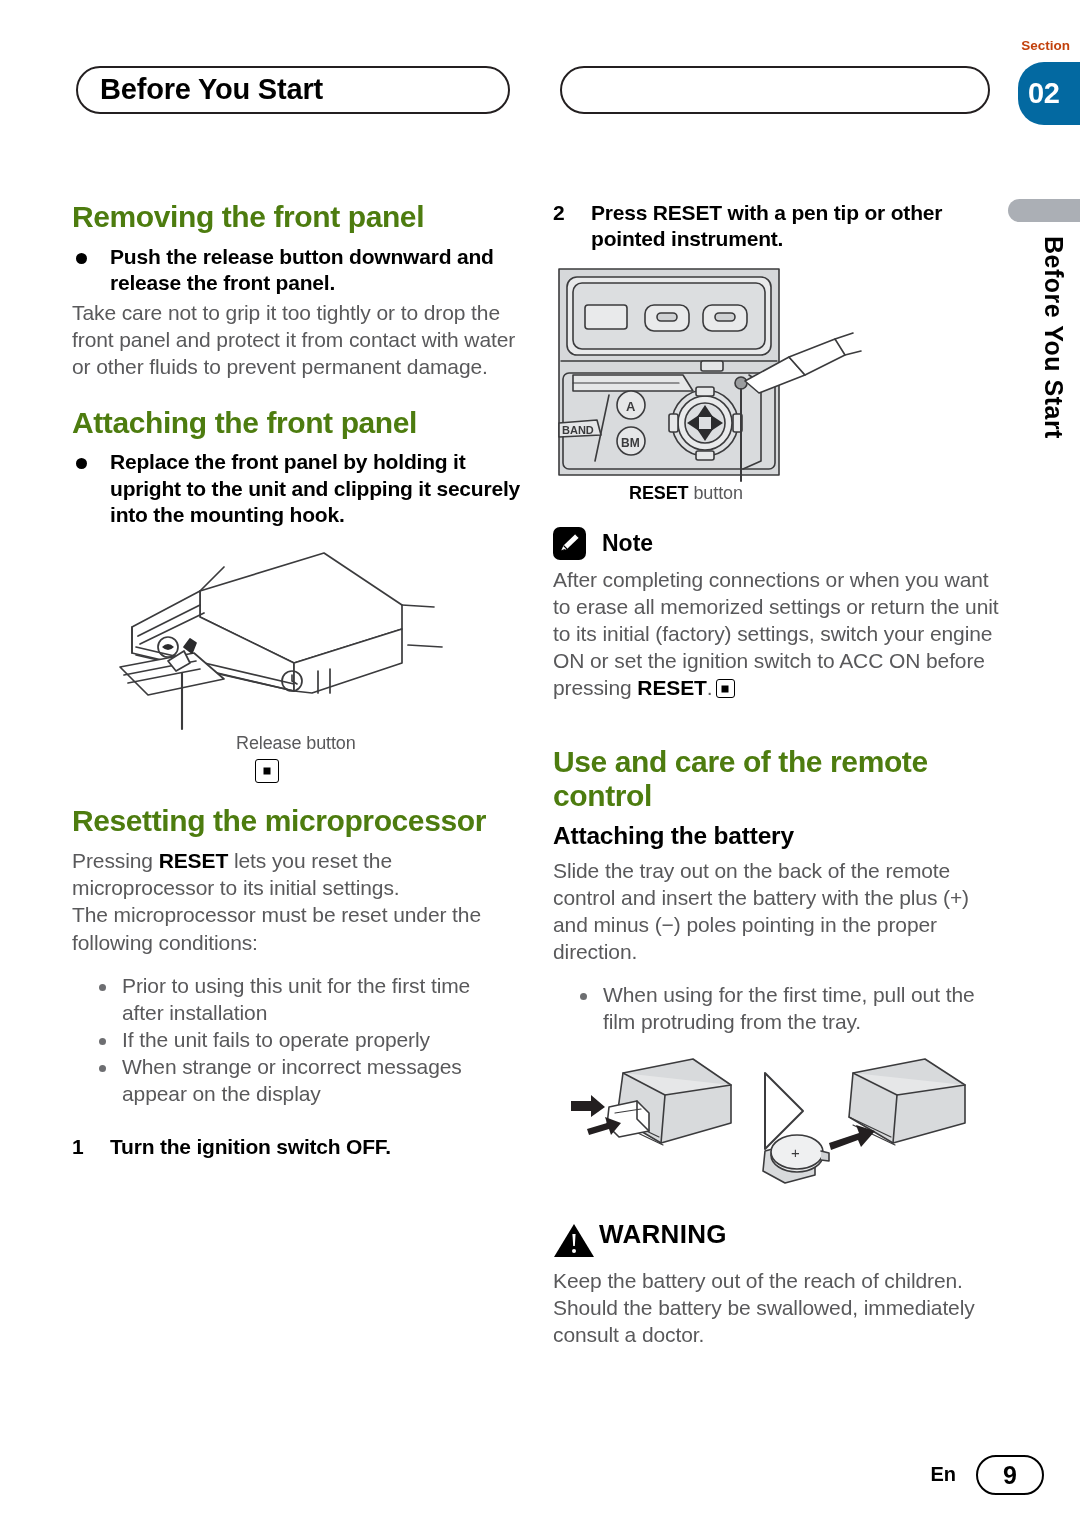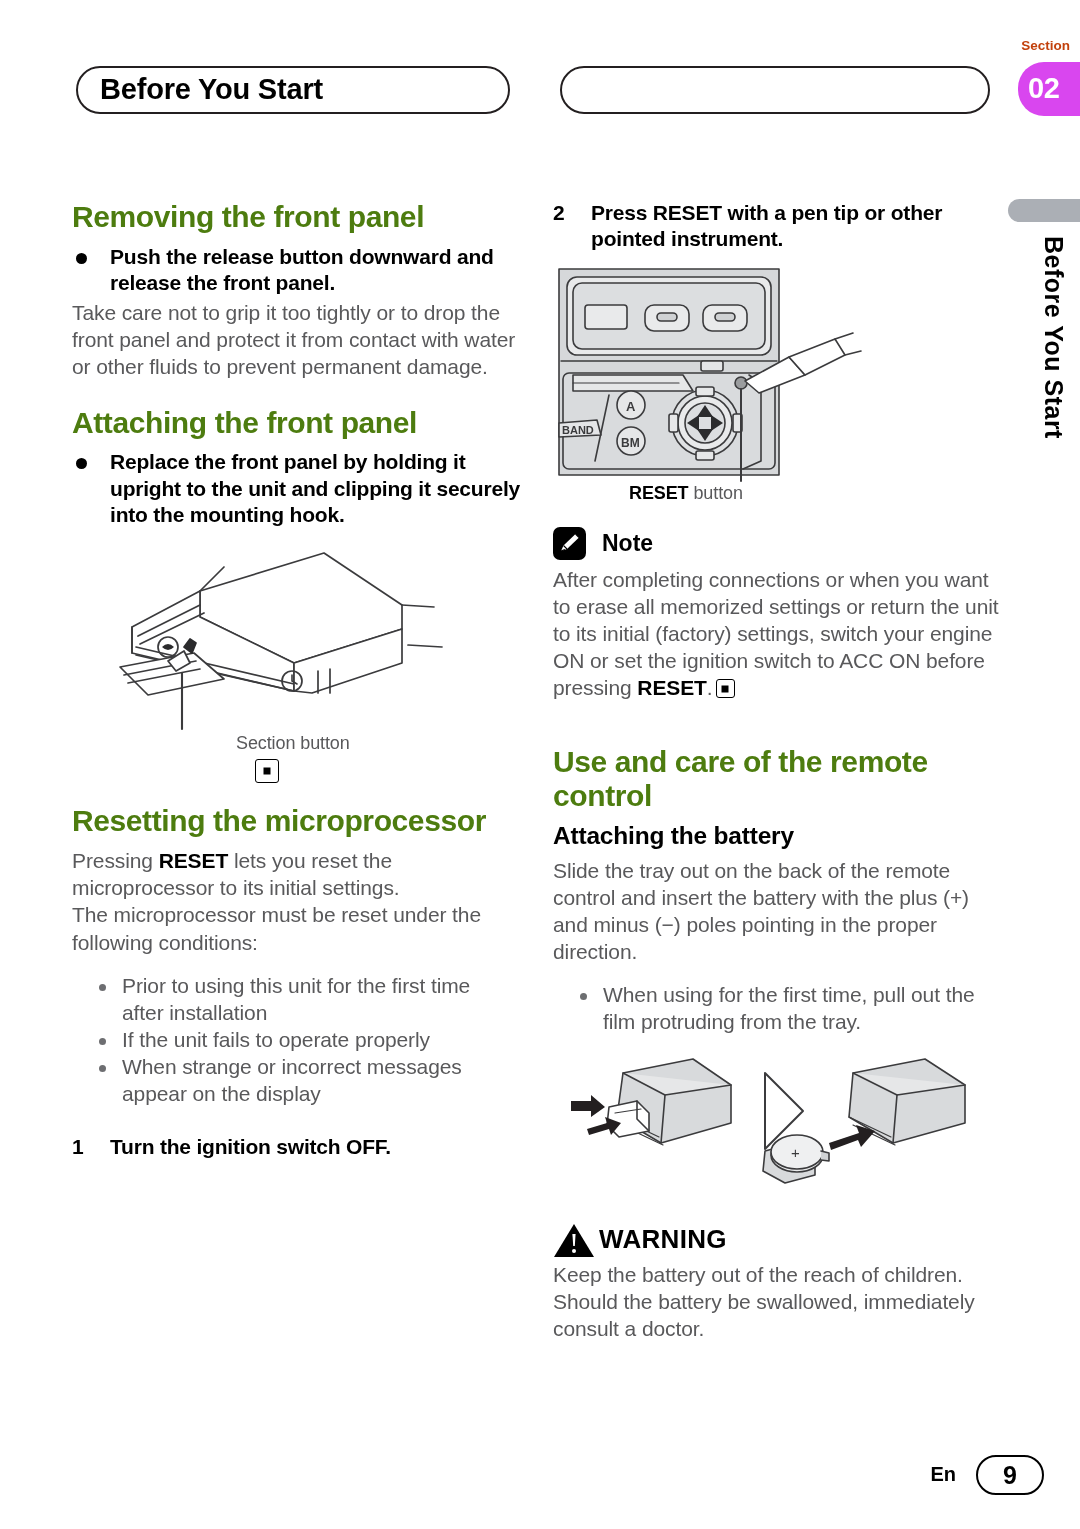--- a/index.html
+++ b/index.html
@@ -20,22 +20,22 @@
   #hdr-left .t{
     position:absolute;left:22px;top:50%;transform:translateY(-52%);
     font-weight:700;font-size:29px;letter-spacing:-0.2px;color:#000;
     white-space:nowrap;font-stretch:condensed;
   }
   #section-label{
     position:absolute;right:10px;top:38px;font-size:13.5px;font-weight:700;
     color:#c2410c;letter-spacing:0px;
   }
   #section-box{
-    position:absolute;right:0;top:62px;width:62px;height:54px;
-    background:#d946ef;border-radius:26px 0 0 26px;
+    position:absolute;right:0;top:62px;width:62px;height:63px;
+    background:#0369a1;border-radius:26px 0 0 26px;
   }
   #section-box .n{
     position:absolute;left:10px;top:50%;transform:translateY(-52%);
     color:#fff;font-weight:700;font-size:29px;letter-spacing:-0.5px;
   }
 
   
   #side-tab-bar{
     position:absolute;right:0;top:199px;width:72px;height:23px;
     background:#abafb5;border-radius:12px 0 0 12px;
@@ -104,21 +104,21 @@
     background:#000;transform:translate(-50%,-50%);
   }
 
   
   .note-head{display:flex;align-items:center;gap:16px;margin-bottom:6px;}
   .note-ico{
     width:33px;height:33px;background:#000;border-radius:7px;
     position:relative;flex:0 0 auto;
   }
   .note-head .lbl{font-size:23px;font-weight:700;color:#000;}
-  .warn-head{display:flex;align-items:center;gap:4px;margin-bottom:2px;}
+  .warn-head{display:flex;align-items:flex-start;gap:4px;margin-bottom:8px;}
   .warn-head .lbl{font-size:26px;font-weight:700;color:#000;letter-spacing:0.3px;
     line-height:1;padding-bottom:3px;}
 
   
   .cap{font-size:18px;color:#59595b;letter-spacing:-0.1px;}
   .cap b{color:#000;font-weight:700;}
 
   
   .fig{position:relative;}
 
@@ -200,21 +200,21 @@
           <path d="M96 118 L112 108 L118 120 L104 128 Z" fill="#ffffff"></path>
 
           <circle cx="96" cy="104" r="10"></circle>
           <path d="M90 104 q6 -6 12 0 q-6 6 -12 0" fill="#2b2b2d" stroke="none"></path>
           <circle cx="220" cy="138" r="10"></circle>
           <path d="M220 132 l0 6 l5 3" stroke-width="1.6"></path>
 
           <path d="M110 130 L110 186" stroke-width="2.1"></path>
         </g>
       </svg>
-      <div class="cap" style="position:absolute;left:164px;top:190px;">Section button</div>
+      <div class="cap" style="position:absolute;left:164px;top:190px;">Release button</div>
       <span class="endmark" style="position:absolute;left:180px;top:216px;width:22px;height:22px;"></span>
     </div>
 
     <div class="gap-s"></div>
 
     <h1 class="sec">Resetting the microprocessor</h1>
 
     <p class="body">
       <span>Pressing </span><span class="kw">RESET</span><span> lets you reset the microprocessor to its initial settings.</span>
     </p>

